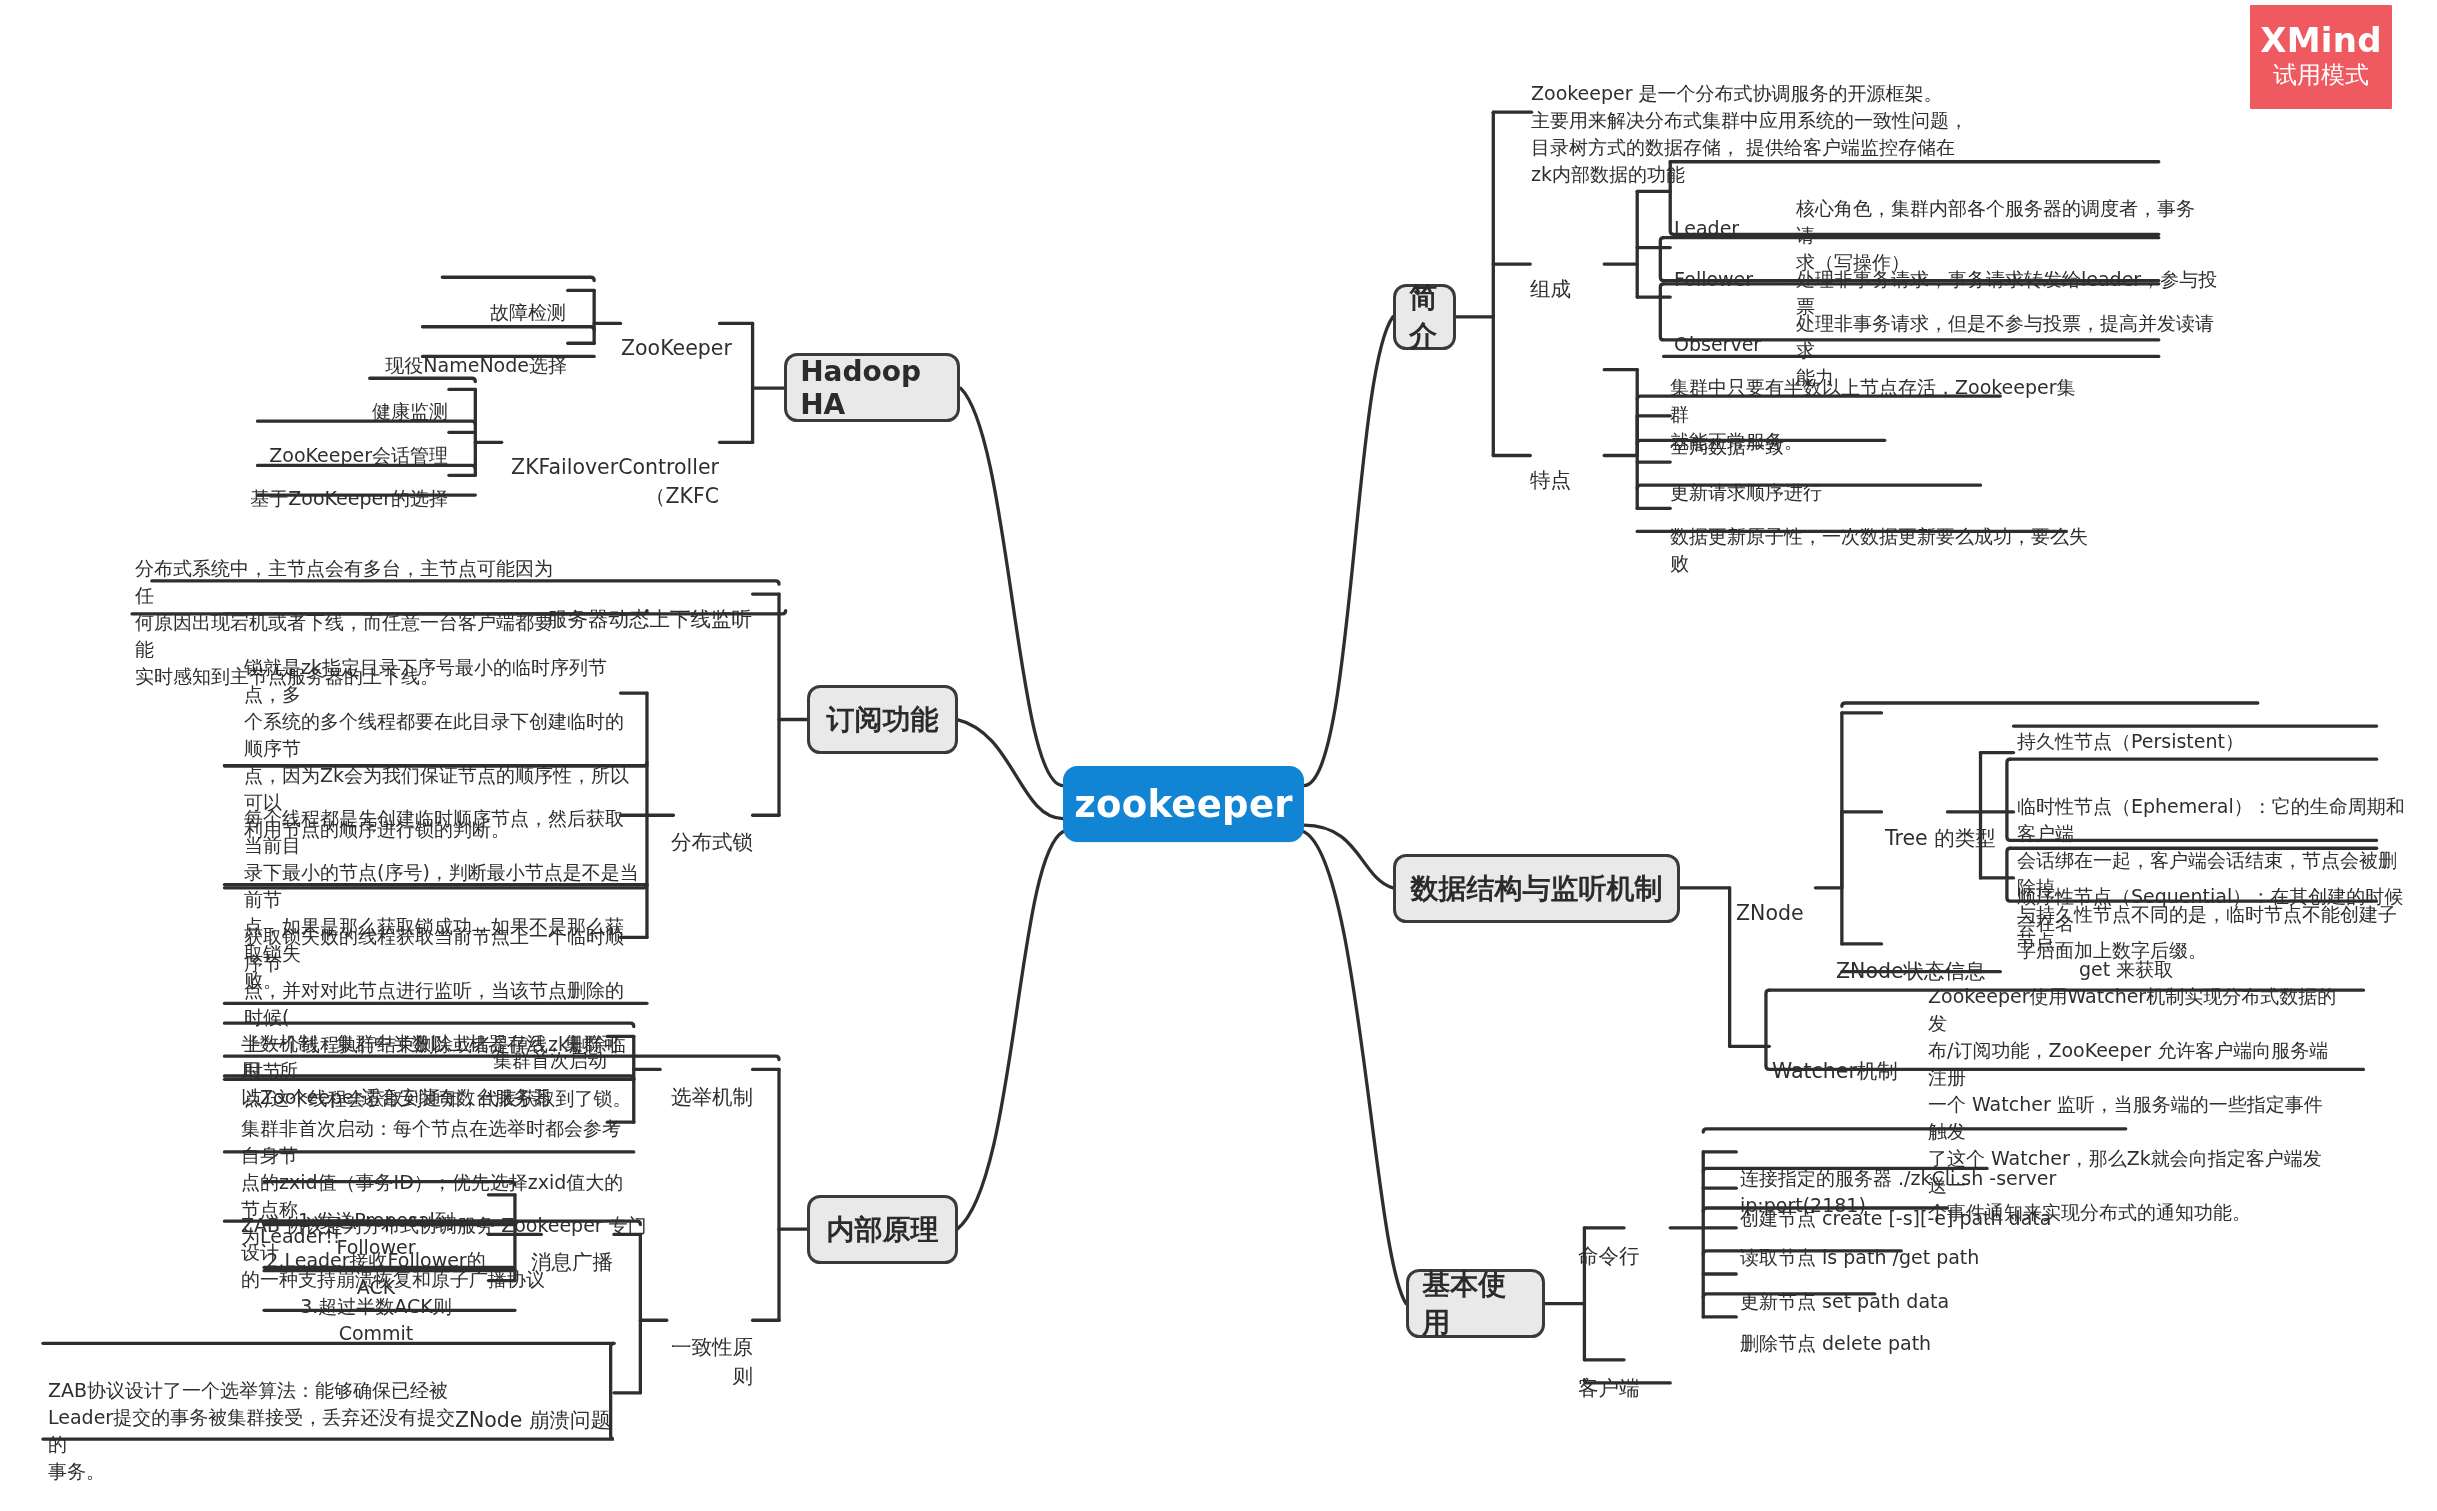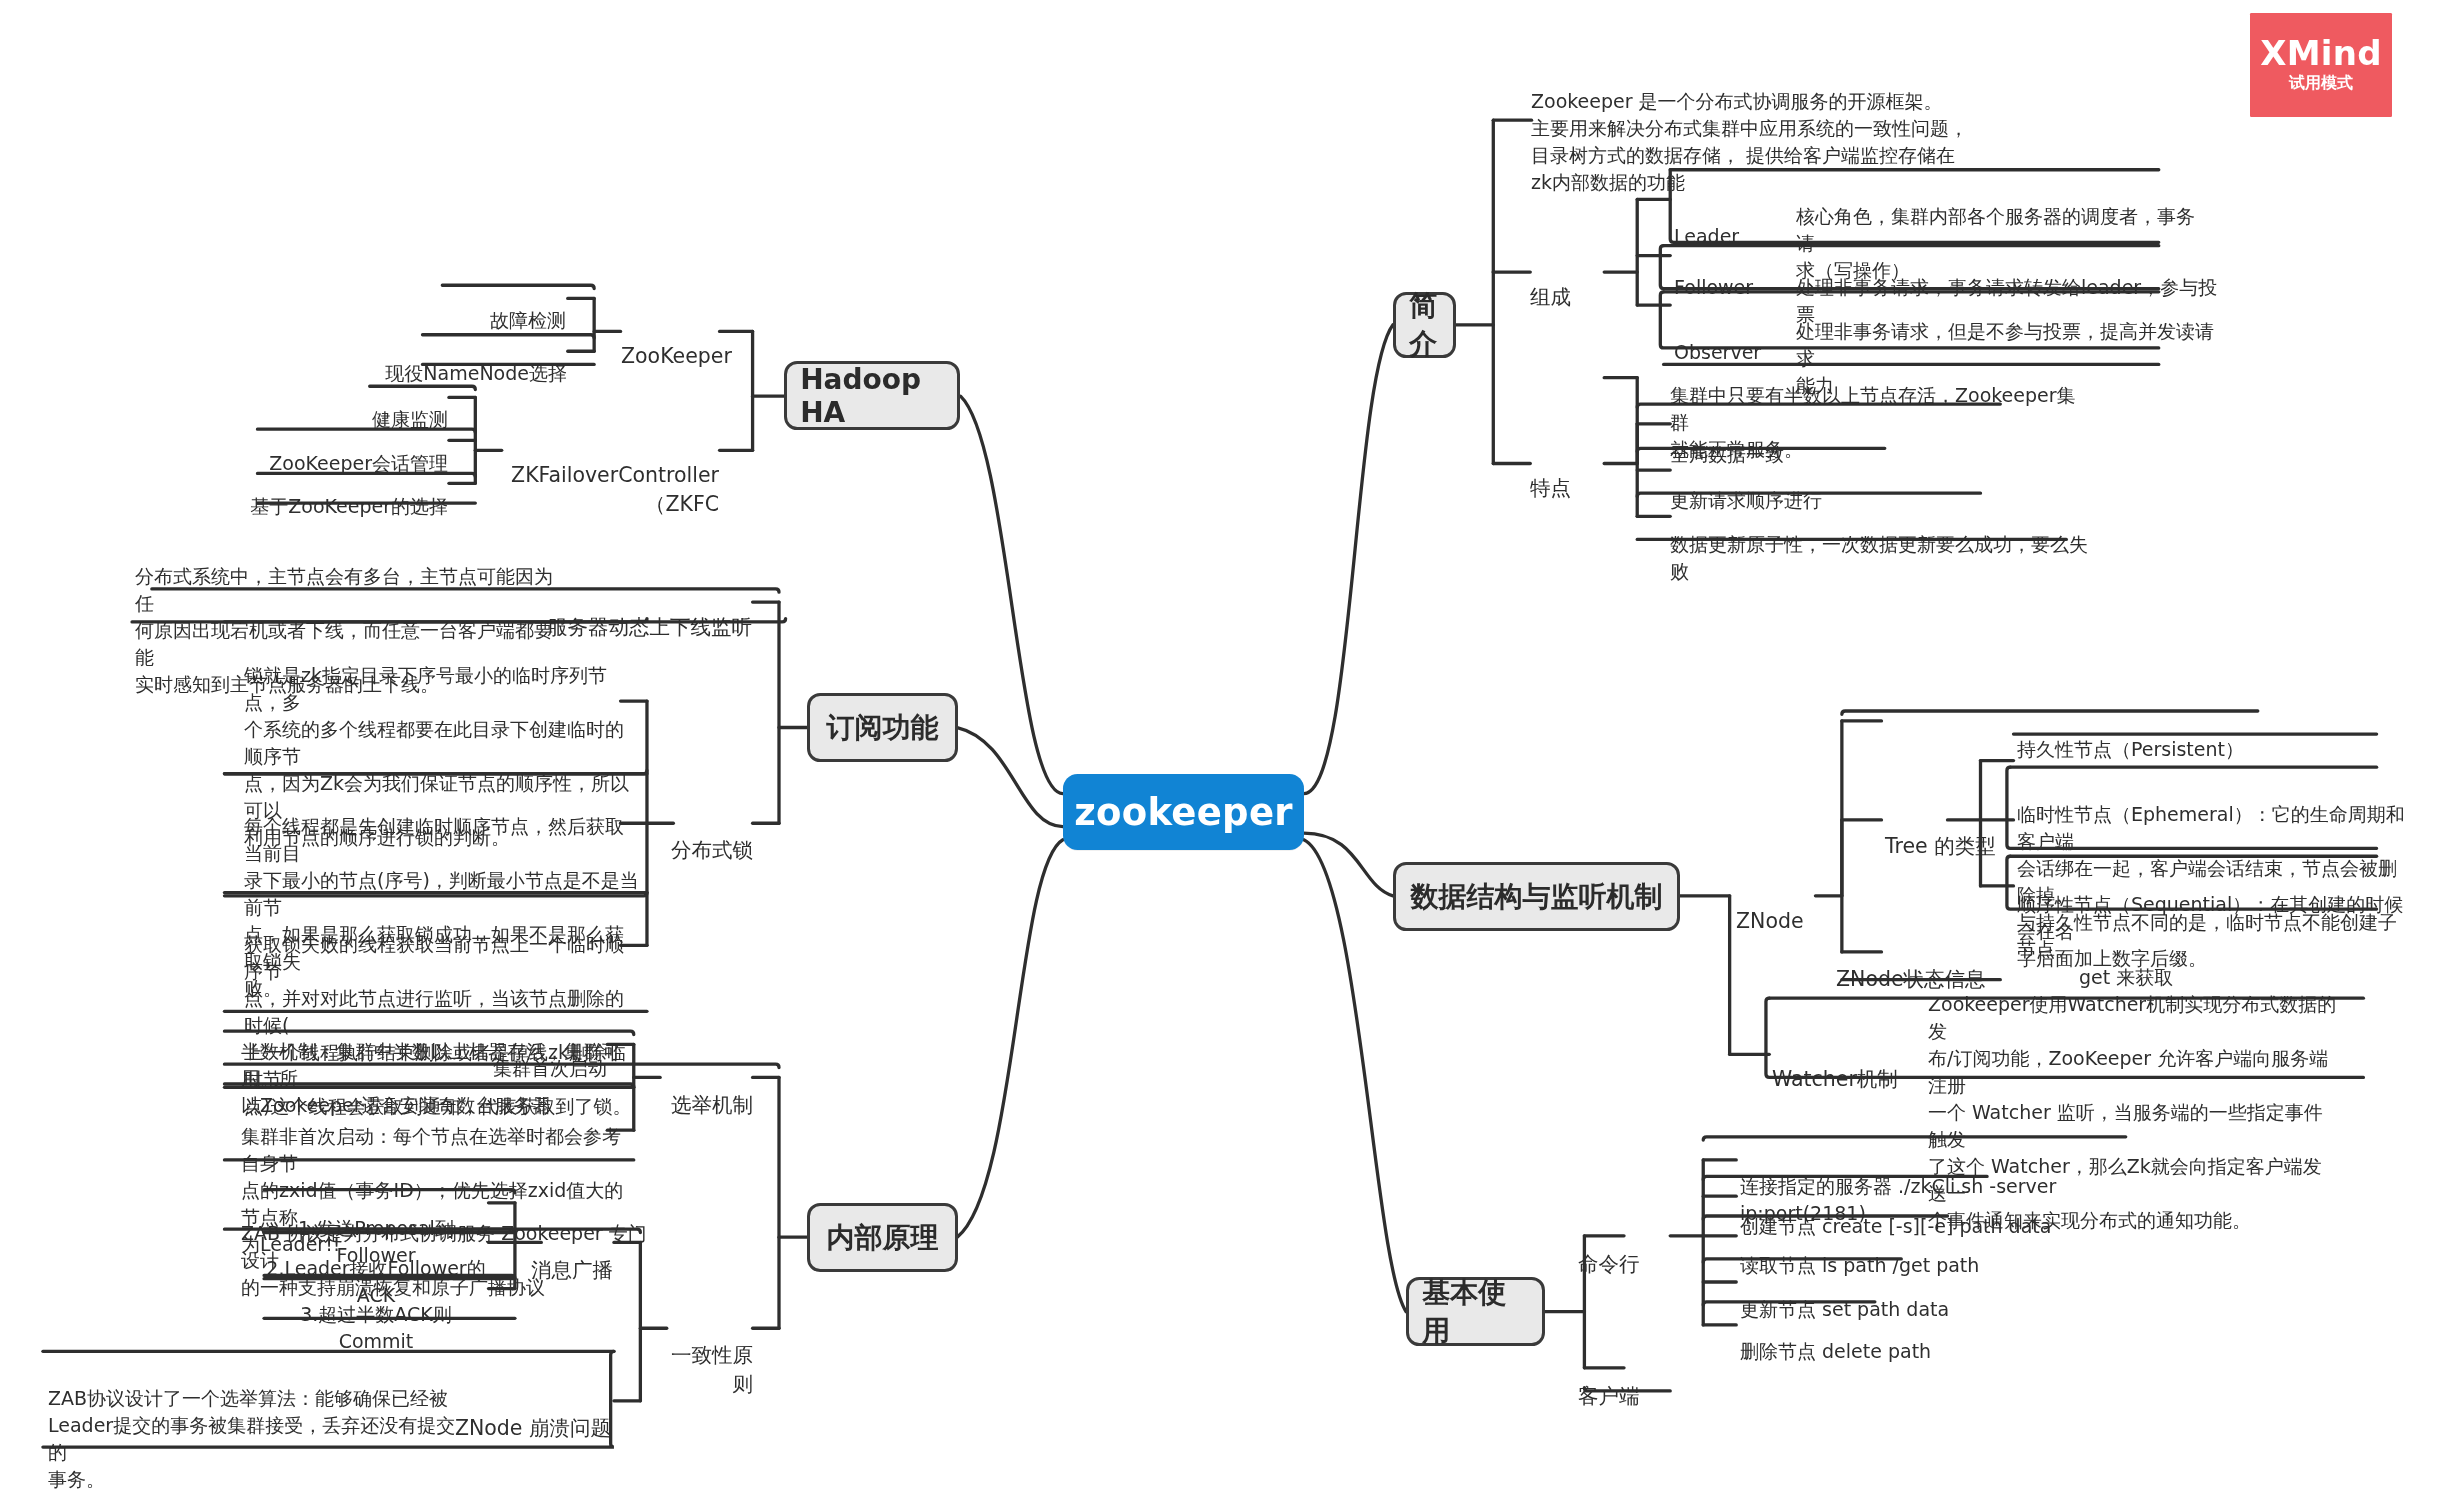--- a/index.html
+++ b/index.html
@@ -2,21 +2,21 @@
 <html style="font-size:10.6px"><head>
 <meta charset="utf-8">
 <title>zookeeper mind map</title>
 <style>
   html,body{margin:0;padding:0;background:#ffffff;}
   body{
     font-family:"DejaVu Sans","Liberation Sans",sans-serif;
     width:2438px;height:1511px;position:relative;overflow:hidden;
     color:#2e2e2e;
   }
-  #canvas{position:absolute;inset:0;width:2438px;height:1265px;margin-top:8px;}
+  #canvas{position:absolute;inset:0;width:2438px;height:1265px;}
   svg.links{position:absolute;left:0;top:0;width:2438px;height:1511px;pointer-events:none;}
 
   
   .node{position:absolute;box-sizing:border-box;}
 
   .root{
     background:#1184d4;color:#ffffff;border-radius:14.5px;
     display:flex;align-items:center;justify-content:center;
     font-size:37px;font-weight:700;letter-spacing:0.3px;
     box-shadow:0 0.7px 0 rgba(0,0,0,.08);
@@ -37,21 +37,21 @@
   .leaf.mono{font-size:19px;}
   .leaf.r{text-align:right;}
   .leaf.c{text-align:center;}
 
   .badge{
     position:absolute;background:#ef5a60;color:#fff;
     display:flex;flex-direction:column;align-items:center;justify-content:center;
     border-radius:1.3px;
   }
   .badge .b1{font-size:34px;font-weight:700;line-height:1.05;letter-spacing:0.3px;}
-  .badge .b2{font-size:16px;font-weight:700;line-height:1.3;margin-top:1.3px;}
+  .badge .b2{font-size:24px;font-weight:400;line-height:1.3;margin-top:1.3px;}
 </style>
 </head>
 <body>
 
 <div id="canvas">
 
   <svg class="links" viewBox="0 0 3693 2289" preserveAspectRatio="none">
     <g fill="none" stroke="#2e2e2e" stroke-width="5" stroke-linecap="round">
 
       <path d="M1975,1190 C2050,1190 2050,560 2110,480"></path>

